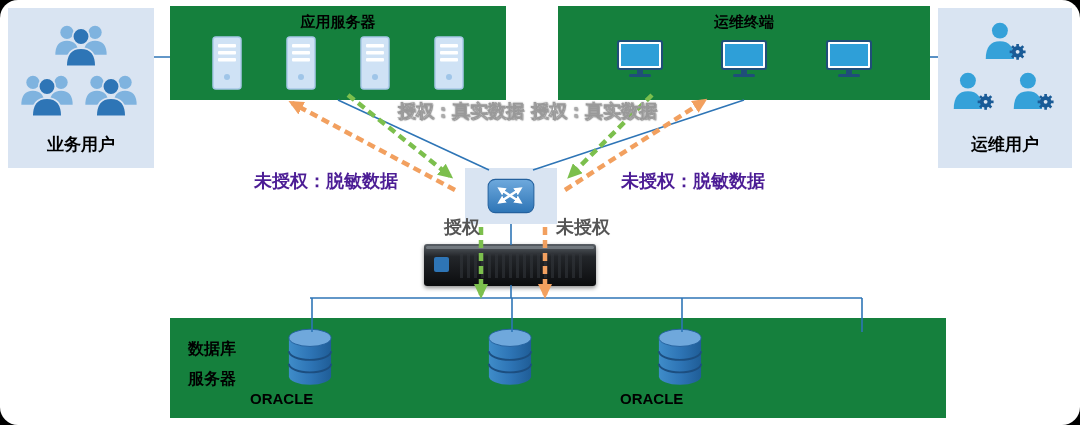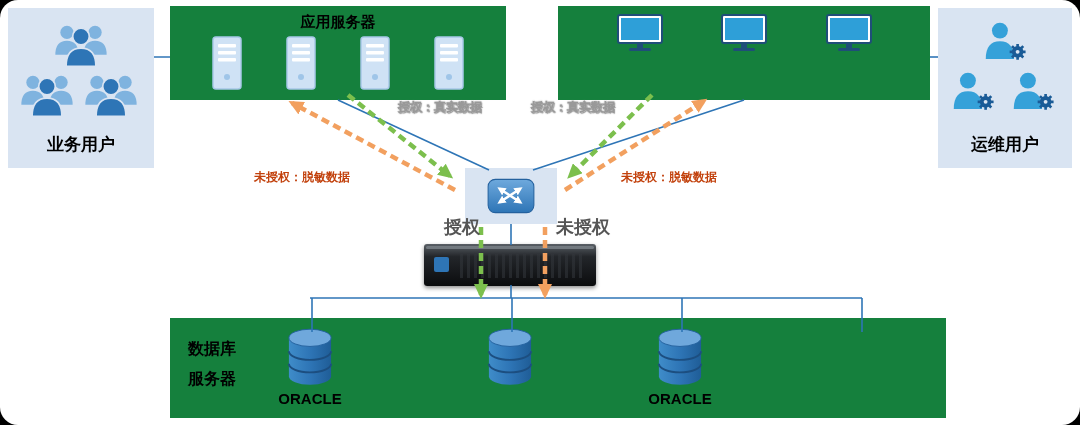--- a/index.html
+++ b/index.html
@@ -23,29 +23,29 @@
   .rack{position:absolute;left:424px;top:244px;width:172px;height:42px;border-radius:3px;z-index:2;
         background:linear-gradient(180deg,#5a6066 0%,#23262a 30%,#0b0c0e 100%);
         box-shadow:0 2px 4px rgba(0,0,0,.45);}
   .rack::before{content:"";position:absolute;left:2px;right:2px;top:2px;height:3px;background:#7c838a;border-radius:2px;opacity:.8;}
   .rack-badge{position:absolute;left:10px;top:13px;width:15px;height:15px;background:#2e75b6;border-radius:2px;}
   .rack-vents{position:absolute;left:36px;right:10px;top:10px;bottom:8px;
         background:repeating-linear-gradient(90deg,#33373c 0 3px,transparent 3px 7px);opacity:.55;}
 
   .box-db{left:170px;top:318px;width:760px;height:100px;padding-left:16px;}
   .db-title{position:absolute;left:18px;top:16px;font-weight:bold;font-size:16px;color:#000;line-height:30px;}
-  .db-item{position:absolute;top:10px;width:120px;text-align:center;}
+  .db-item{position:absolute;top:10px;width:120px;}
   .db-item svg{display:block;margin:0 auto;}
   .db-label{font-weight:bold;font-size:15px;color:#000;margin-top:4px;white-space:nowrap;}
 
   .overlay{position:absolute;left:0;top:0;z-index:5;pointer-events:none;}
 
-  .flow{position:absolute;font-weight:bold;font-size:12px;white-space:nowrap;z-index:6;}
+  .flow{position:absolute;font-weight:bold;font-size:18px;white-space:nowrap;z-index:6;}
   .flow-white{color:#fdfdfd;text-shadow:0 0 2px #8a8a8a,1px 1px 1px #9a9a9a;-webkit-text-stroke:0.5px #999;}
-  .flow-gray{color:#c2410c;}
+  .flow-gray{color:#4c1d95;}
   .flow-sm{font-size:18px;color:#555;}
 </style>
 </head>
 <body>
 
 <div class="canvas">
 
   <svg width="0" height="0" style="position:absolute">
     <defs>
       <linearGradient id="cylg" x1="0" y1="0" x2="1" y2="0">
@@ -189,20 +189,21 @@
           <rect x="3" y="2" width="28" height="52" rx="3" fill="#cfe2f5" stroke="#a8c8e8" stroke-width="1.5"></rect>
           <rect x="8" y="9" width="18" height="3.5" rx="1" fill="#fff"></rect>
           <rect x="8" y="16" width="18" height="3.5" rx="1" fill="#fff"></rect>
           <rect x="8" y="23" width="18" height="3.5" rx="1" fill="#fff"></rect>
           <circle cx="17" cy="42" r="3" fill="#9fc5e8"></circle>
         </svg>
     </div>
   </div>
 
   <div class="box box-om">
+    <div class="box-title">运维终端</div>
     <div class="icon-row" style="margin-top:8px">
       <svg width="46" height="40" viewBox="0 0 46 40">
           <rect x="1" y="1" width="44" height="28" rx="2" fill="#ffffff" stroke="#1f4e79" stroke-width="2"></rect>
           <rect x="4" y="4" width="38" height="22" fill="#2e9fd8"></rect>
           <rect x="20" y="29" width="6" height="5" fill="#1f4e79"></rect>
           <rect x="12" y="34" width="22" height="3" rx="1.5" fill="#1f4e79"></rect>
         </svg>
       <svg width="46" height="40" viewBox="0 0 46 40">
           <rect x="1" y="1" width="44" height="28" rx="2" fill="#ffffff" stroke="#1f4e79" stroke-width="2"></rect>
           <rect x="4" y="4" width="38" height="22" fill="#2e9fd8"></rect>

